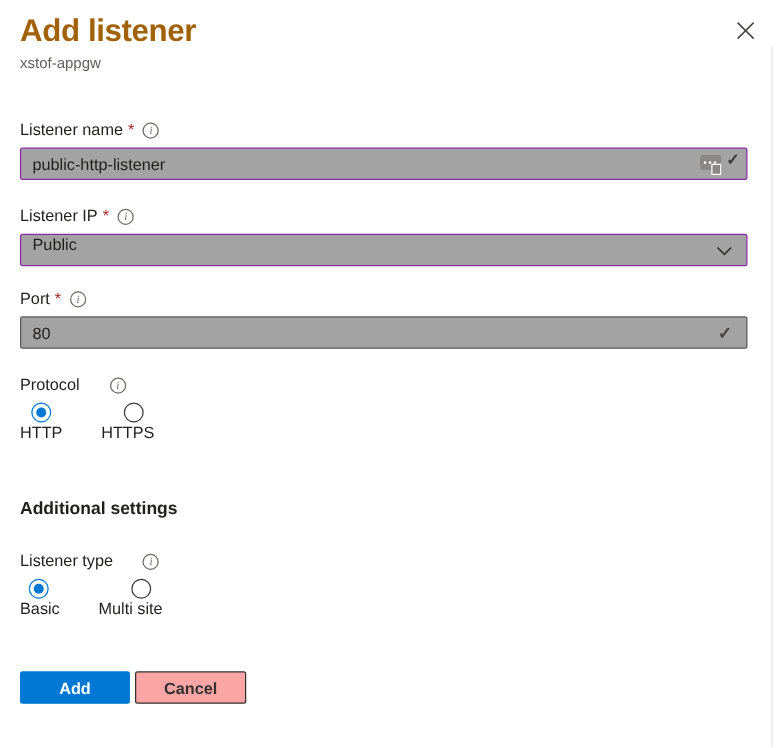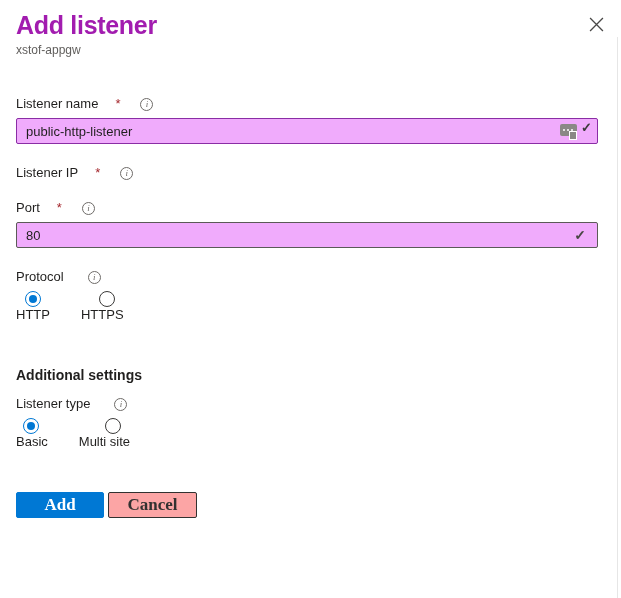--- a/index.html
+++ b/index.html
@@ -5,34 +5,34 @@
   * { margin:0; padding:0; box-sizing:border-box; }
   html,body { width:621px; height:598px; background:#ffffff; }
   body { font-family:"Liberation Sans", sans-serif; color:#201f1e; overflow:hidden; }
 
   .panel { position:relative; width:621px; height:598px; padding:10px 23px 0 16px; }
 
   
   .right-divider { position:absolute; left:617px; top:37px; width:1px; height:561px; background:#e6e6e6; }
 
   
-  .title { font-size:25px; font-weight:700; letter-spacing:-0.3px; color:#a21caf; line-height:30px; }
+  .title { font-size:25px; font-weight:700; letter-spacing:-0.3px; color:#a16207; line-height:30px; }
   .subtitle { font-size:12px; color:#605e5c; margin-top:3px; line-height:14px; }
   .close-btn { position:absolute; top:15px; right:16px; width:18px; height:18px;
                display:flex; align-items:center; justify-content:center; cursor:pointer; background:none; border:none; }
 
   
   .field-label { display:flex; align-items:center; font-size:13px; line-height:18px; color:#201f1e; }
   .required { color:#a4262c; margin-left:4px; font-size:13px; }
   .info-icon { width:13px; height:13px; min-width:13px; border:1px solid #6e6b68; border-radius:50%;
                color:#6e6b68; font-size:9px; line-height:11px; text-align:center; margin-left:7px;
                font-family:"Liberation Serif", serif; font-style:italic; cursor:default; }
 
   
-  .input-box { position:relative; width:582px; height:26px; border-radius:2px; background:#f0abfc;
+  .input-box { position:relative; width:582px; height:26px; border-radius:2px; background:#a3a3a3;
                display:flex; }
   .purple { border:1.5px solid #8a2da5; }
   .gray   { border:1px solid #5c5a58; }
   .input-box input { border:none; outline:none; background:transparent; width:100%; height:100%;
                      font-family:"Liberation Sans", sans-serif; font-size:13px; color:#201f1e; padding:0 30px 0 9px; }
   .combo-value { font-size:13px; color:#201f1e; padding-left:9px; }
 
   .chevron { position:absolute; right:11px; top:9px; }
   .check-glyph { position:absolute; right:11px; top:4px; color:#484644; font-size:14px; font-weight:bold; }
 
@@ -54,29 +54,29 @@
   .radio-label { font-size:13px; color:#201f1e; }
 
   .section-heading { font-size:14px; font-weight:700; color:#201f1e; line-height:17px; }
 
   
   .g-listener  { margin-top:38px; }
   .g-frontend  { margin-top:20px; }
   .g-port      { margin-top:17px; }
   .g-protocol  { margin-top:20px; }
   .g-heading   { margin-top:45px; }
-  .g-ltype     { margin-top:11px; }
+  .g-ltype     { margin-top:25px; }
   .g-errurl    { margin-top:33px; }
   .g-footer    { margin-top:43px; }
-  .lbl-gap     { margin-bottom:5px;gap:13px; }
+  .lbl-gap     { margin-bottom:5px; }
   .radio-gap   { margin-top:5px;gap:17px; }
 
   
   .footer { display:flex; align-items:center; }
-  .btn { height:26px; border-radius:2px; font-family:Liberation Serif, serif; font-size:17px;
+  .btn { height:26px; border-radius:2px; font-family:Liberation Sans, sans-serif; font-size:13px;
          font-weight:700; cursor:pointer; }
   .btn-primary { width:88px; background:#0078d4; border:1px solid #0078d4; color:#ffffff; margin-right:4px; }
   .btn-secondary { width:89px; background:#fca5a5; border:1px solid #323130; color:#323130; }
 </style>
 </head>
 <body>
 
 <div class="panel">
   <div class="right-divider"></div>
 
@@ -102,20 +102,26 @@
         <span class="ime-check">✓</span>
       </span>
     </div>
   </div>
 
   <div class="g-frontend">
     <div class="field-label lbl-gap">
       <span>Listener IP</span>
       <span class="required">*</span>
       <span class="info-icon">i</span>
+    </div>
+    <div class="input-box purple">
+      <span class="combo-value">Public</span>
+      <svg class="chevron" width="13" height="8" viewBox="0 0 13 8">
+        <path d="M1 1 L6.5 6.5 L12 1" fill="none" stroke="#323130" stroke-width="1.4"></path>
+      </svg>
     </div>
   </div>
 
   <div class="g-port">
     <div class="field-label lbl-gap">
       <span>Port</span>
       <span class="required">*</span>
       <span class="info-icon">i</span>
     </div>
     <div class="input-box gray">

